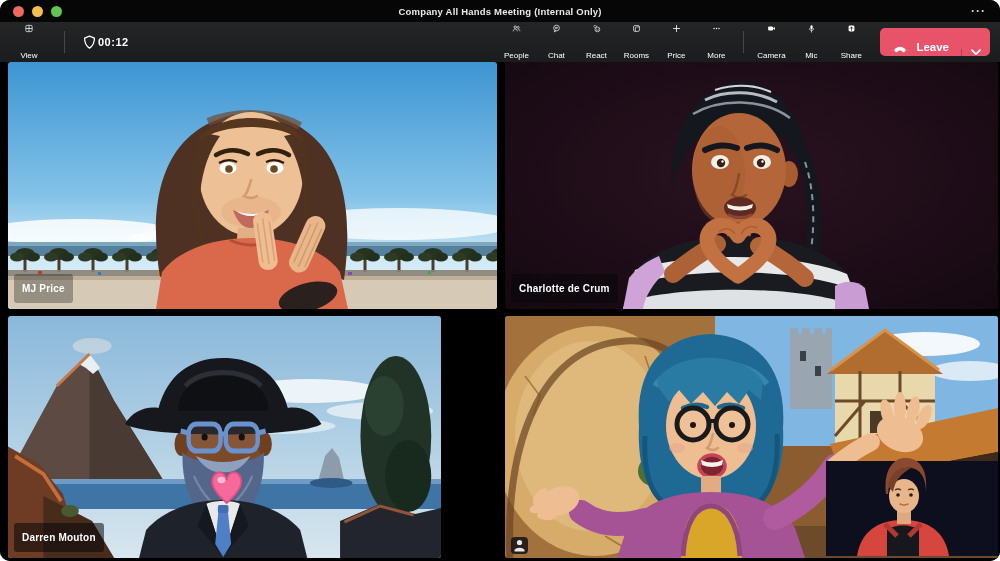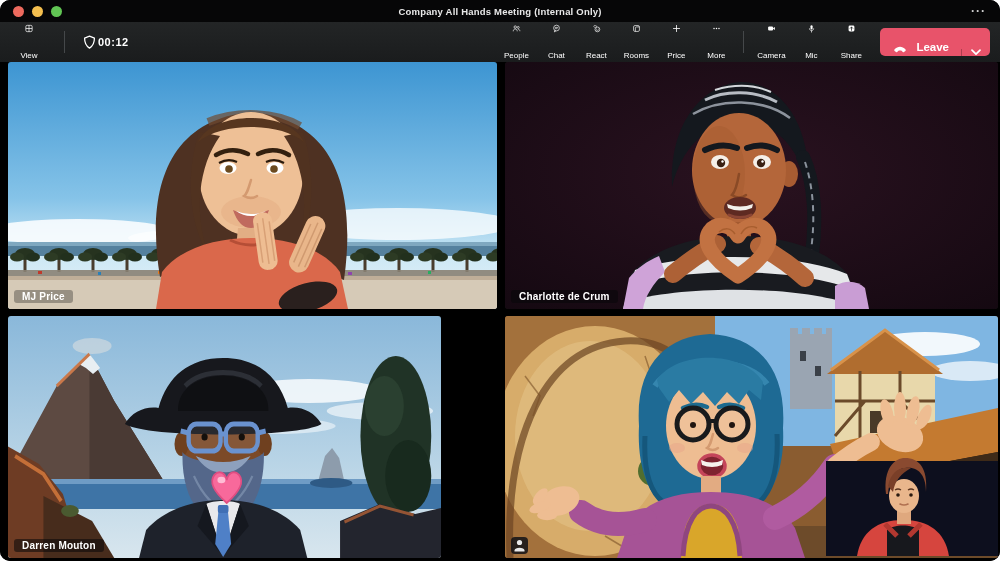--- a/index.html
+++ b/index.html
@@ -29,21 +29,21 @@
   .leave-chevron{display:flex;align-items:center;padding:0 9px;border-left:1px solid rgba(0,0,0,.25);}
 
   
   .stage{position:absolute;left:0;top:62px;width:1000px;height:499px;background:#000;}
   .tile{position:absolute;border-radius:3px;overflow:hidden;background:#111;}
   .tile svg{position:absolute;left:0;top:0;width:100%;height:100%;}
   #tile-1{left:8px;top:0;width:489px;height:247px;}
   #tile-2{left:505px;top:0;width:493px;height:247px;}
   #tile-3{left:8px;top:254px;width:433px;height:242px;}
   #tile-4{left:505px;top:254px;width:493px;height:242px;}
-  .name-label{position:absolute;left:6px;bottom:6px;color:#fff;font-size:10px;font-weight:600;padding:1px 8px;border-radius:3px;background:rgba(8,8,10,.55);letter-spacing:.2px;white-space:nowrap;}
+  .name-label{position:absolute;left:6px;bottom:6px;color:#fff;font-size:10px;font-weight:600;padding:9px 8px;border-radius:3px;background:rgba(8,8,10,.55);letter-spacing:.2px;white-space:nowrap;}
   .name-label.clear{background:rgba(8,8,10,.3);}
 </style>
 </head>
 <body>
 
 <div class="window">
 
   <div class="titlebar">
     <div class="traffic">
       <div class="dot red"></div>

